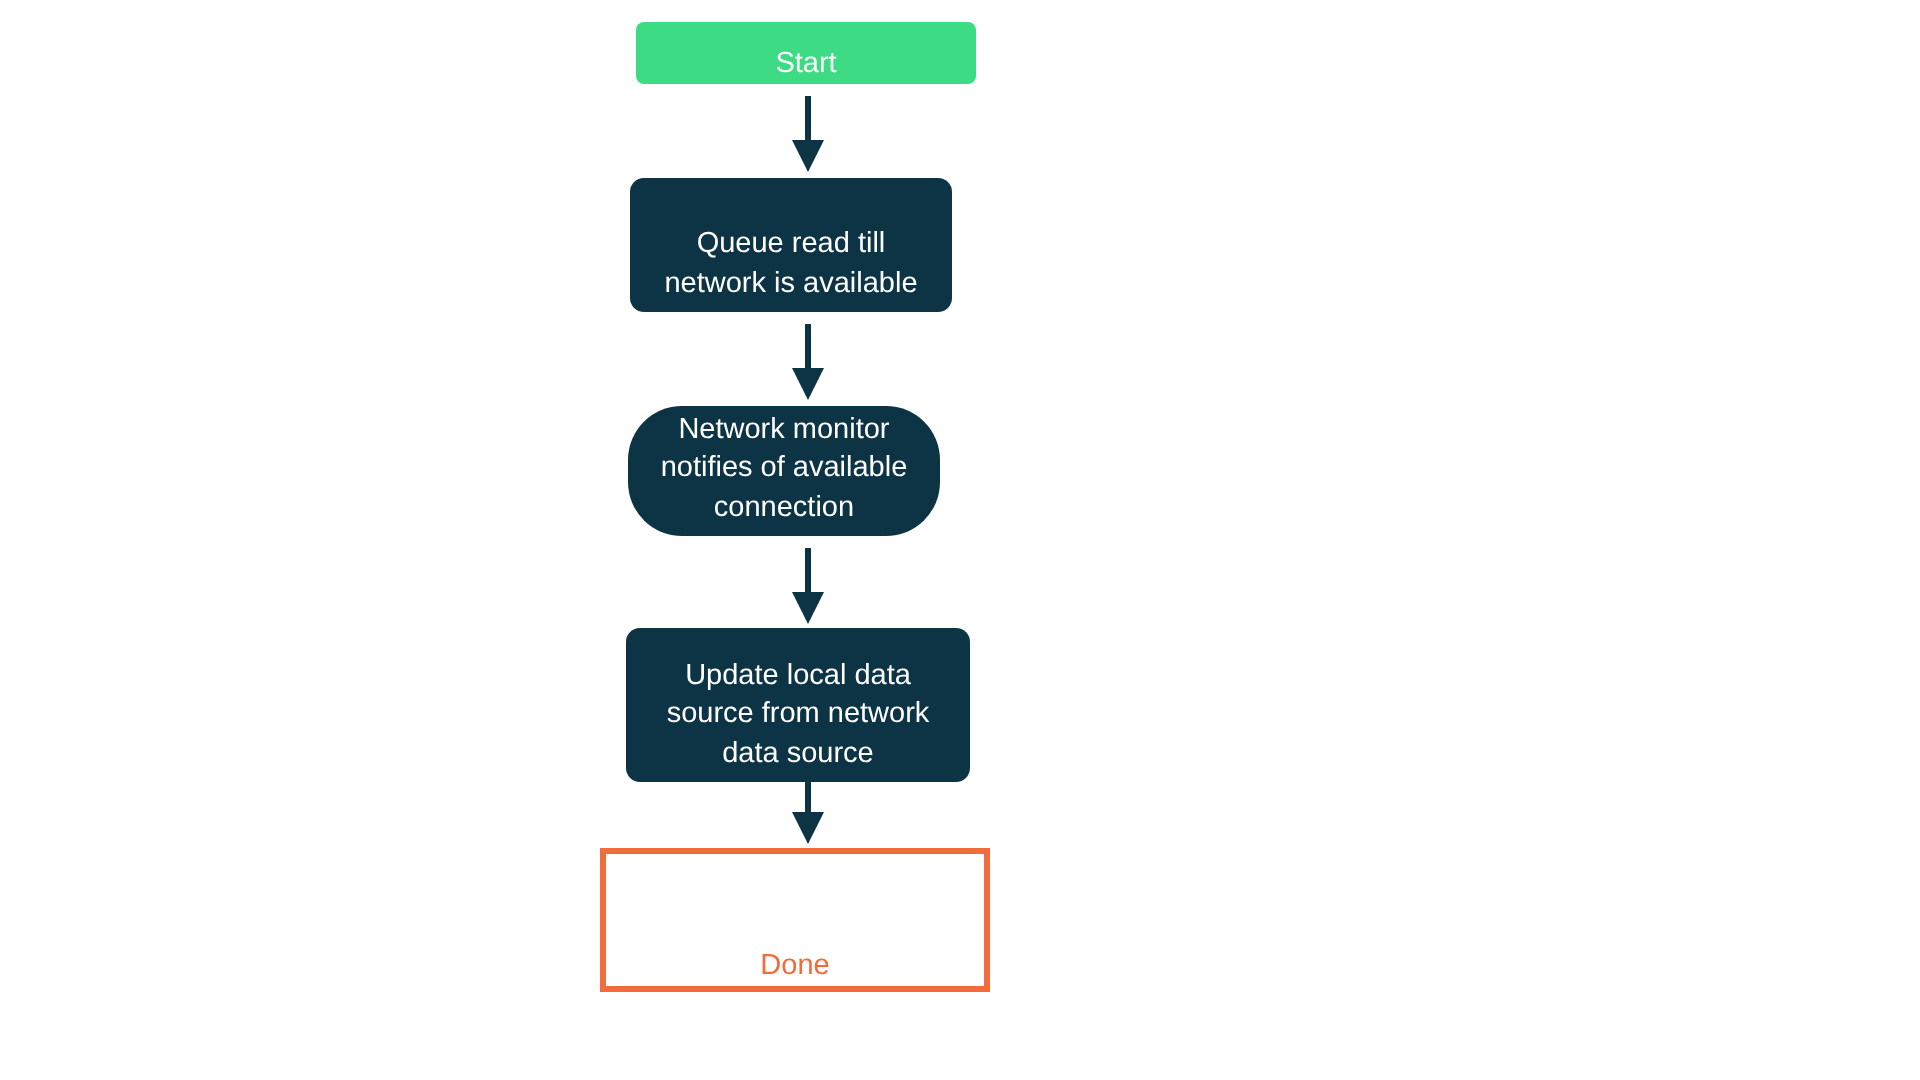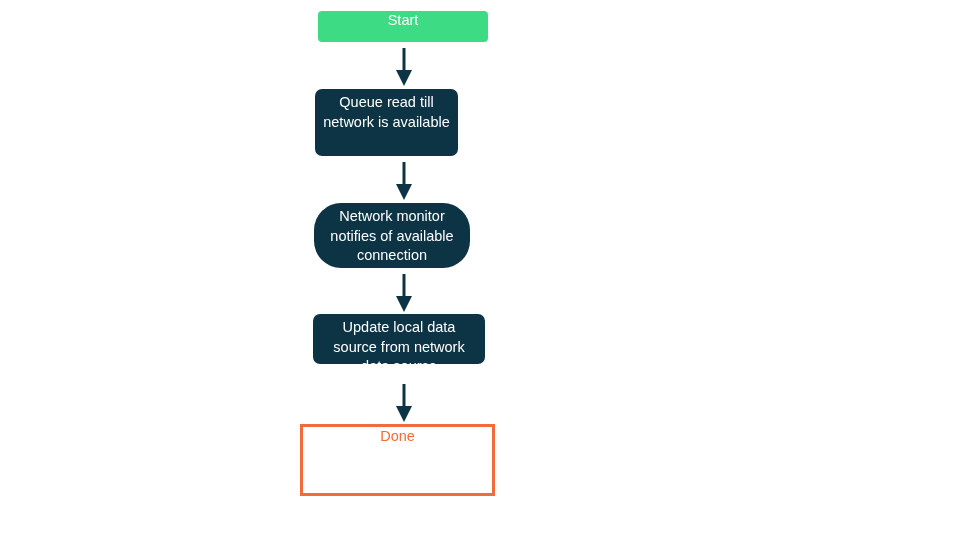--- a/index.html
+++ b/index.html
@@ -14,21 +14,21 @@
     overflow: hidden;
   }
   .canvas {
     position: relative;
     width: 960px;
     height: 540px;
   }
   .node {
     position: absolute;
     display: flex;
-    align-items: flex-start;
+    align-items: flex-end;
     justify-content: center;
     text-align: center;
     box-sizing: border-box;
   }
   .node .label {
     white-space: pre-line;
     font-size: 14.5px;
     line-height: 19.5px;
   }
   .node-start {
@@ -37,23 +37,23 @@
     background: var(--start_green, #3ddc84);
     color: var(--text_white, #ffffff);
     border-radius: 4px;
   }
   .node-process {
     background: var(--process_navy, #0d3445);
     color: var(--text_white, #ffffff);
     border-radius: 7px;
     padding: 4px 8px;
   }
-  .node-queue   { left: 315px; top:  89px; width: 143px; height: 67px; }
+  .node-queue   { left: 315px; top:  89px; width: 161px; height: 67px; }
   .node-monitor { left: 314px; top: 203px; width: 156px; height: 65px; border-radius: 27px; }
-  .node-update  { left: 313px; top: 314px; width: 172px; height: 50px; }
+  .node-update  { left: 313px; top: 314px; width: 172px; height: 77px; }
   .node-done {
     left: 300px; top: 424px;
     width: 195px; height: 72px;
     background: var(--background, #ffffff);
     border: 3px solid var(--done_orange, #f26b3a);
     color: var(--done_orange, #f26b3a);
     border-radius: 0;
   }
   .arrow {
     position: absolute;

